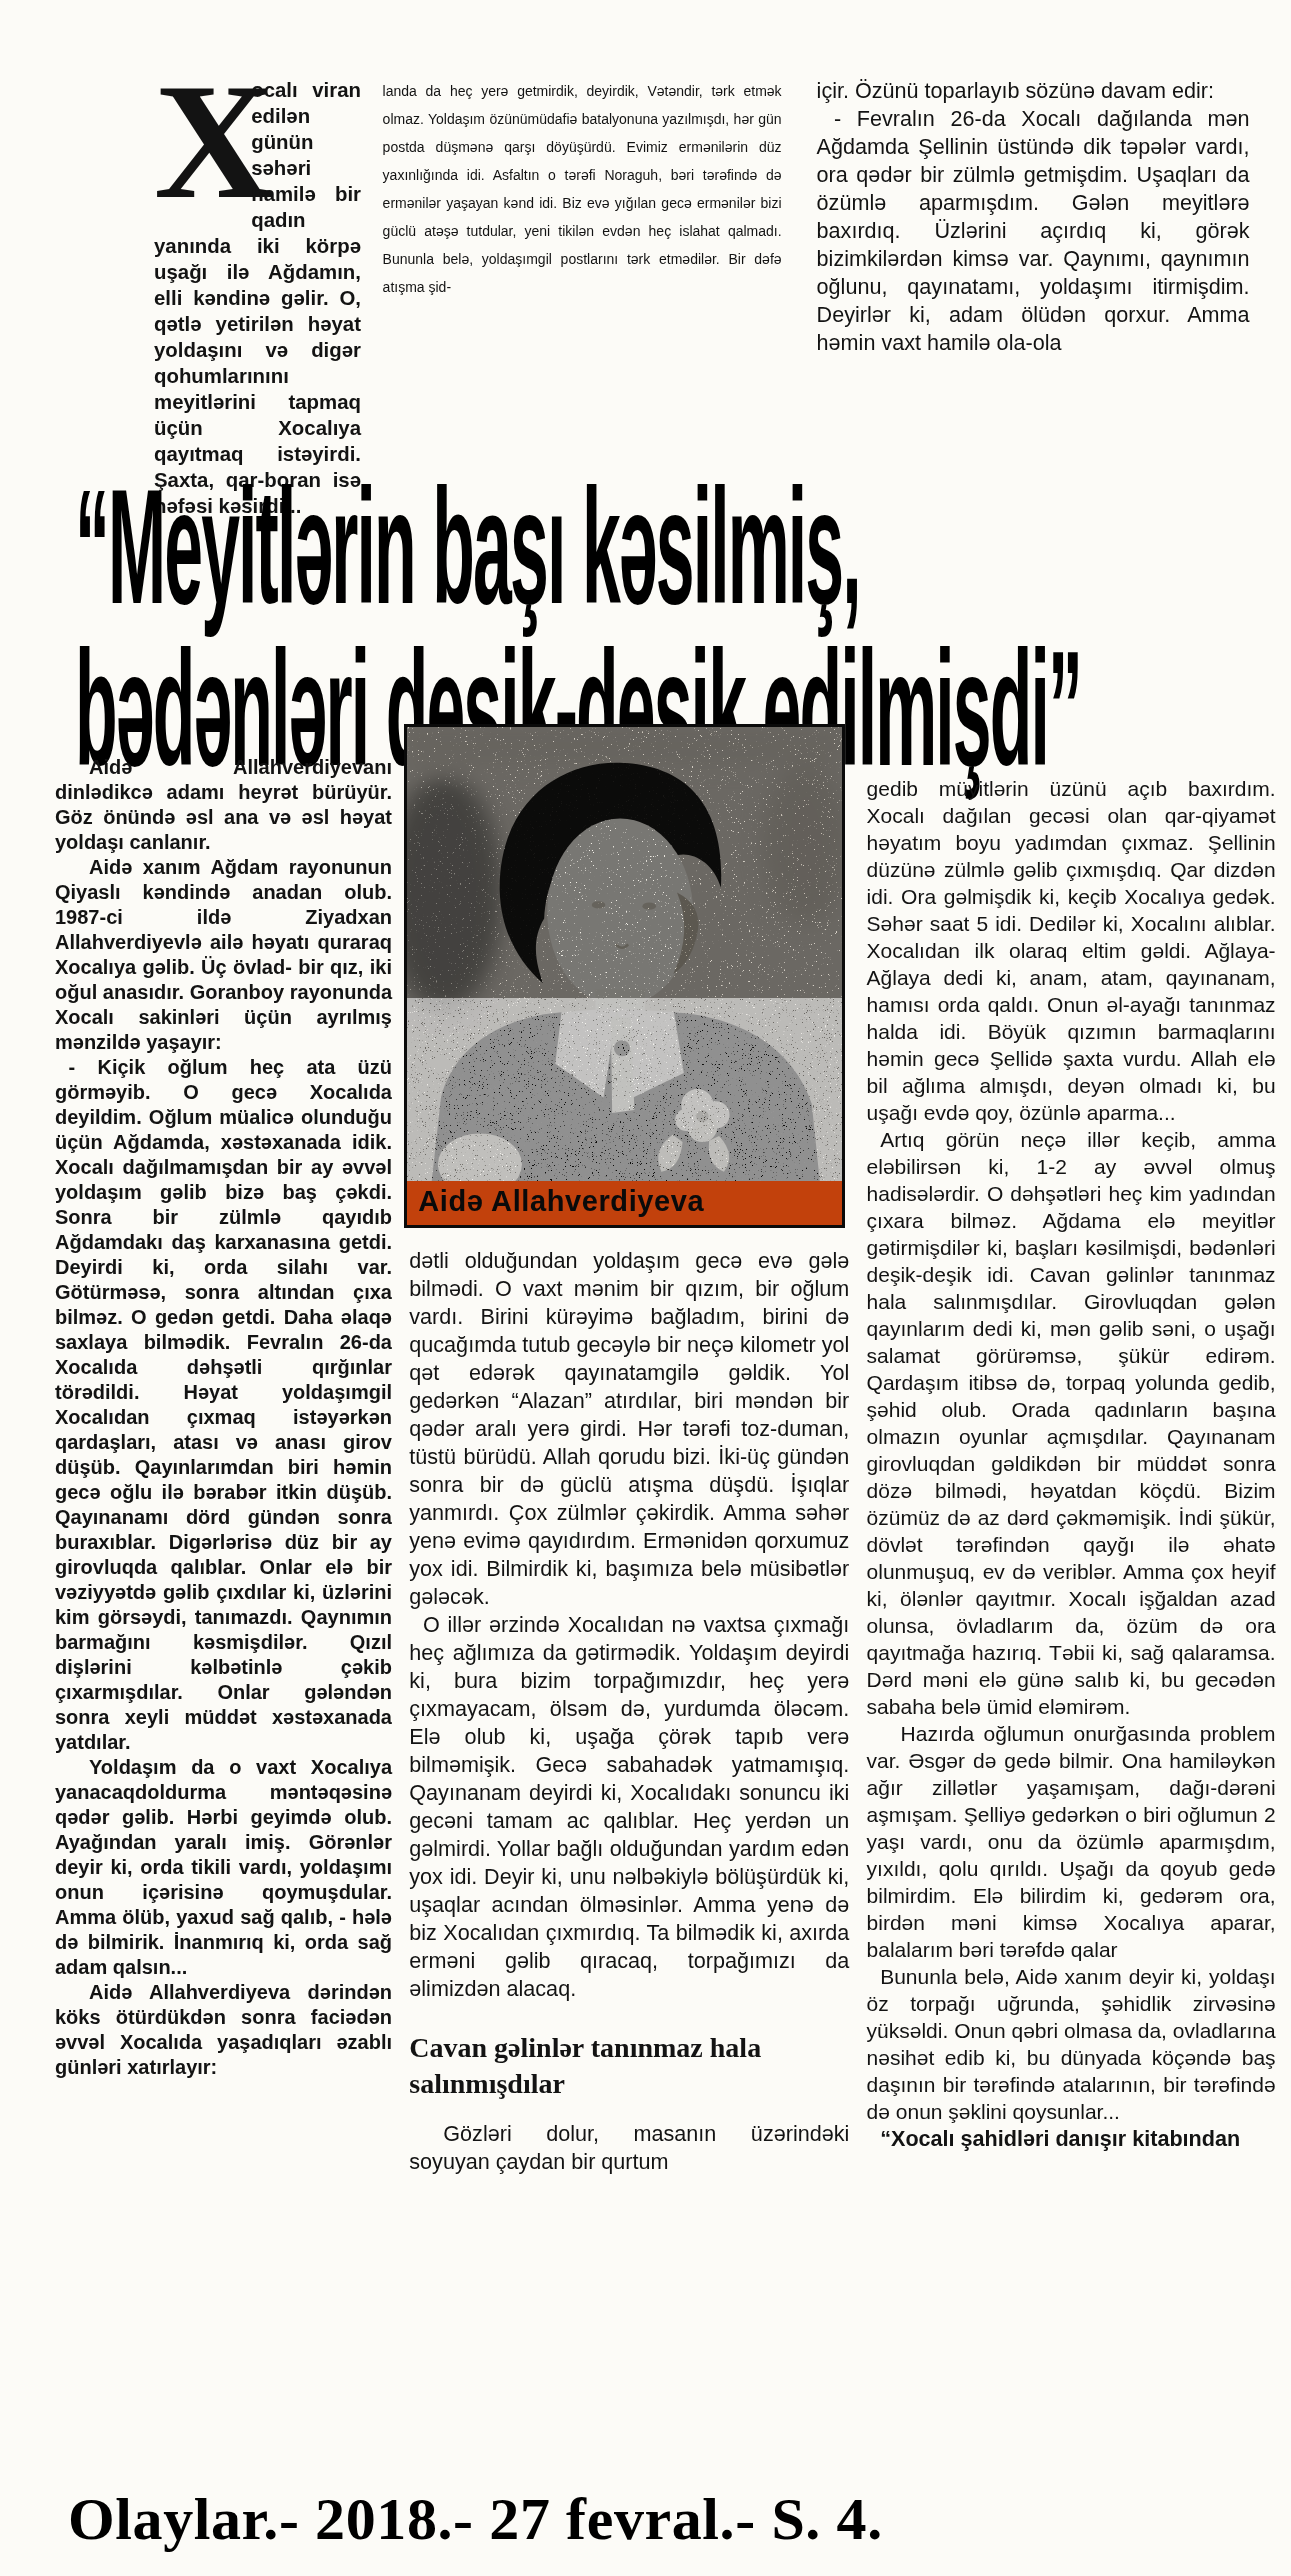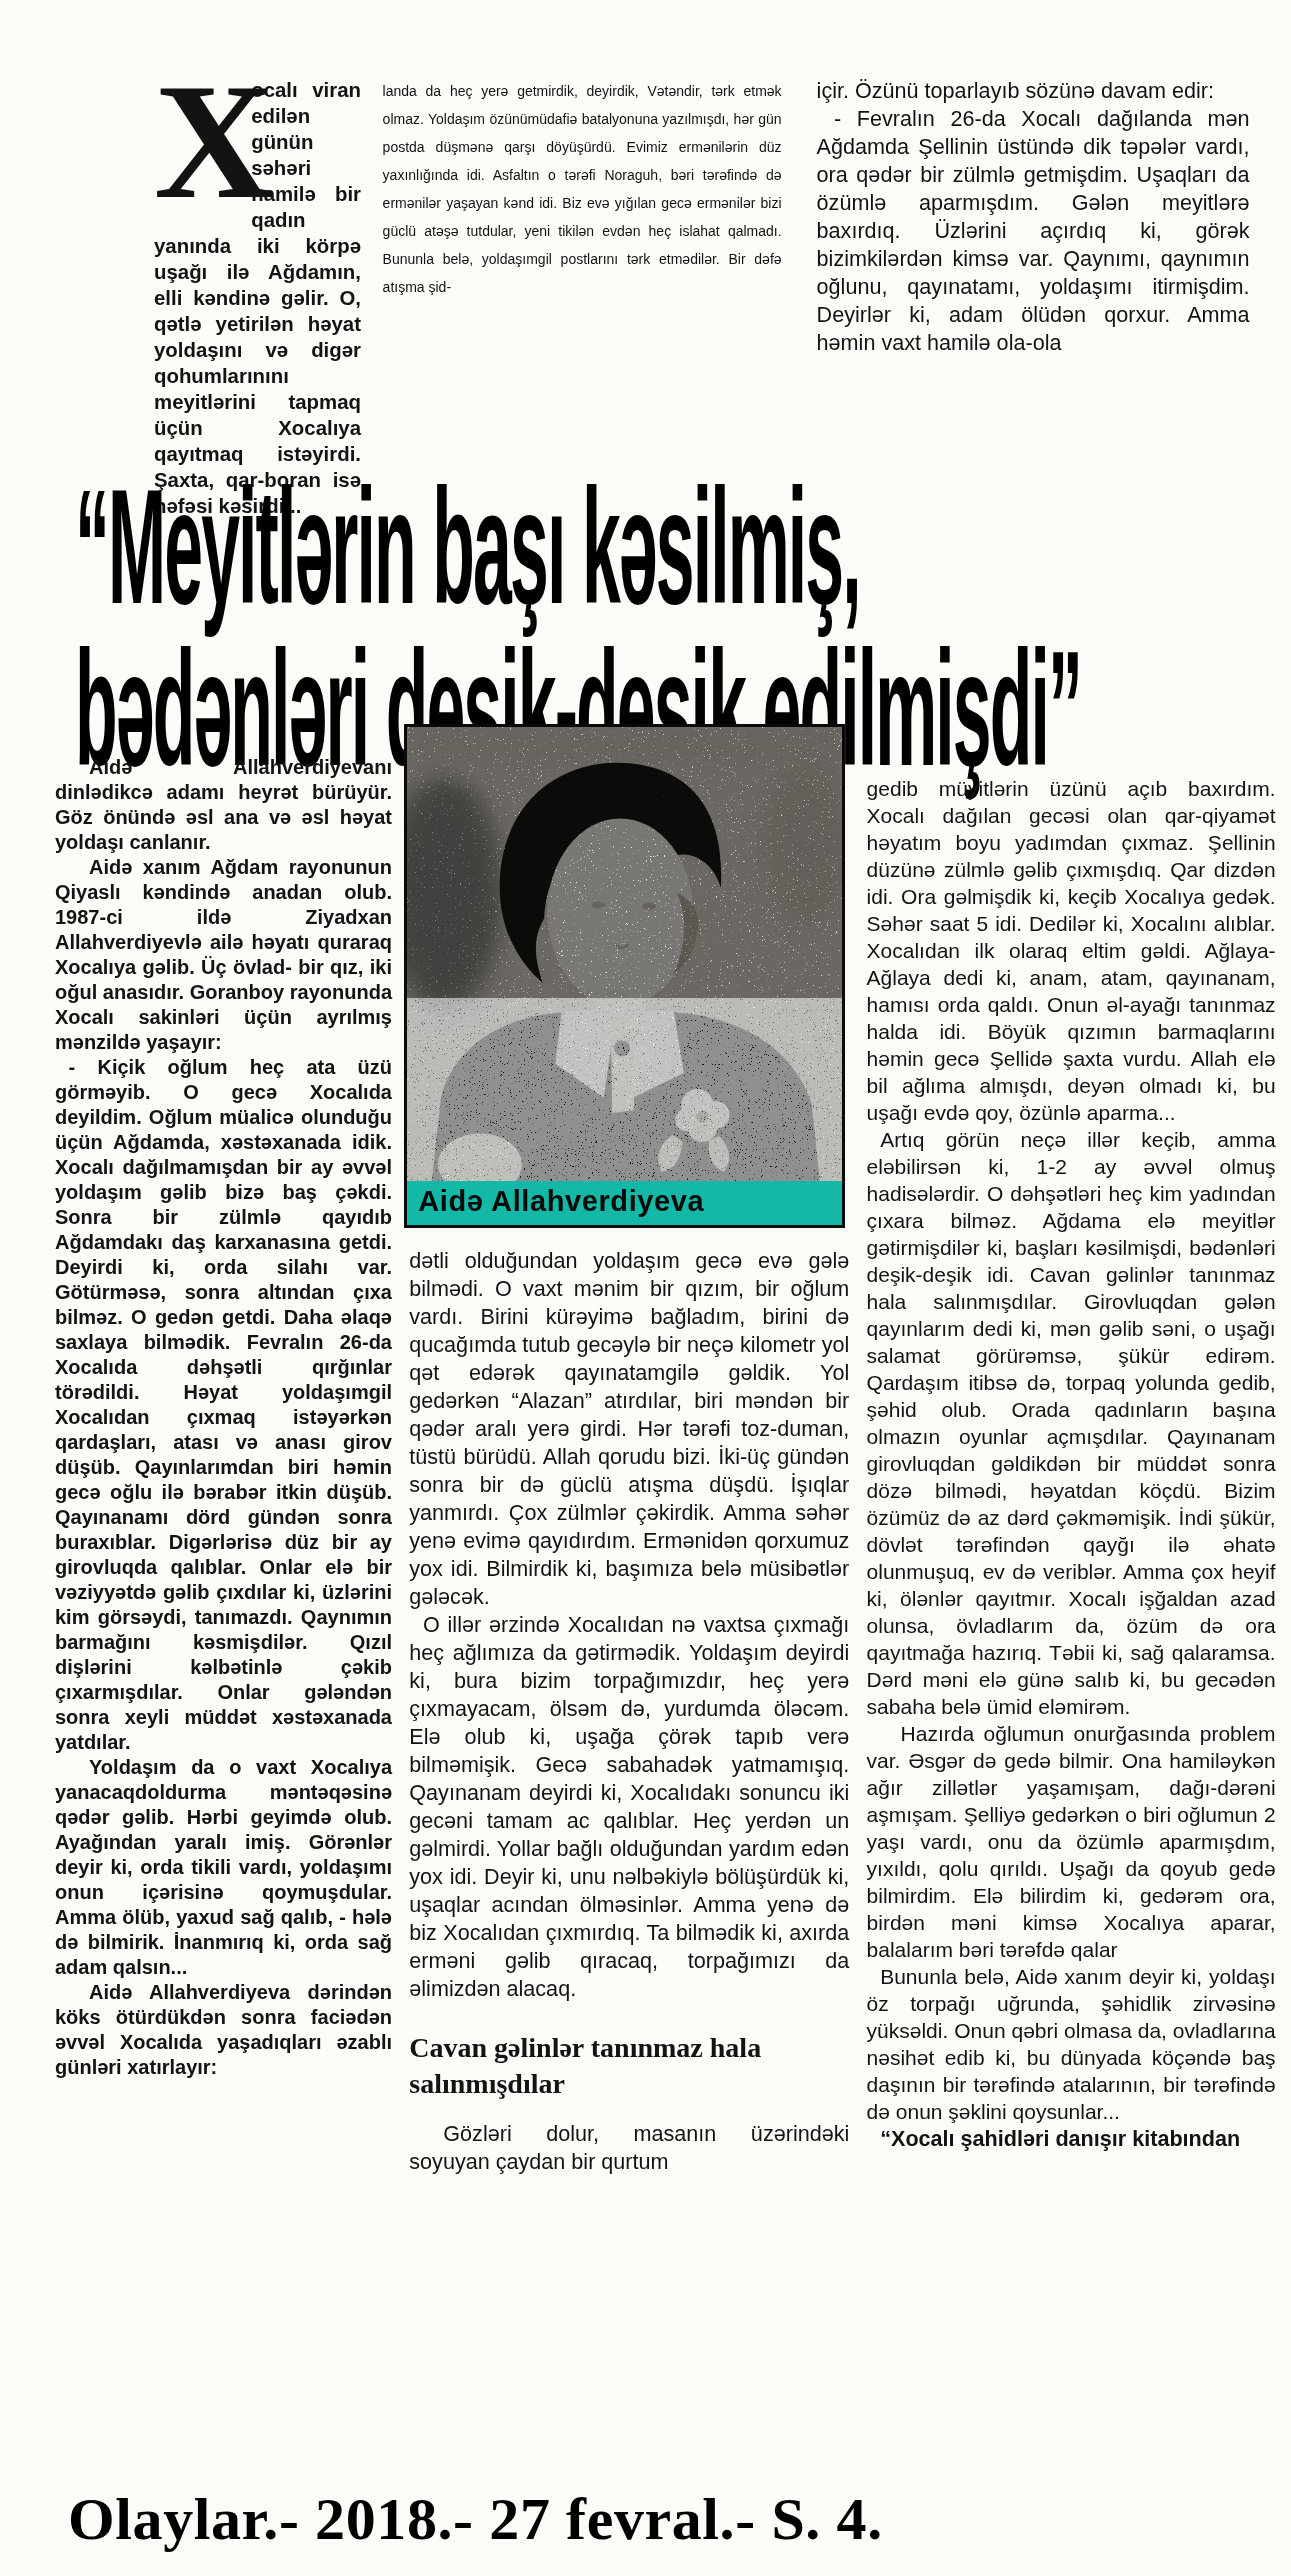--- a/index.html
+++ b/index.html
@@ -37,21 +37,21 @@
   .ind{text-indent:34px;}
   .q{text-indent:13.6px;}
   .subhead{
     font-family:"Liberation Serif",serif;font-weight:700;
     font-size:28px;line-height:36px;margin:27px 0 18.5px;text-align:left;
   }
   .attribution{font-weight:700;font-size:21.6px;line-height:28px;margin-top:21px;text-indent:13.6px;text-align:left;}
   
   .photo-box{
     width:435px;margin-left:-5px;margin-bottom:18.5px;
-    border:3.1px solid #0a0a0a;background:#14b8a6;
+    border:3.1px solid #0a0a0a;background:#c2410c;
   }
   .photo-svg{display:block;width:100%;height:454px;}
   .photo-caption{
     padding:6.2px 11px 10px;font-weight:700;font-size:29px;color:#0a0a0a;
     font-family:"Liberation Sans",sans-serif;letter-spacing:0.6px;
   }
   
   .footer{
     position:absolute;top:2485px;left:68px;
     font-family:"Liberation Serif",serif;font-weight:700;font-size:60px;color:#000;

